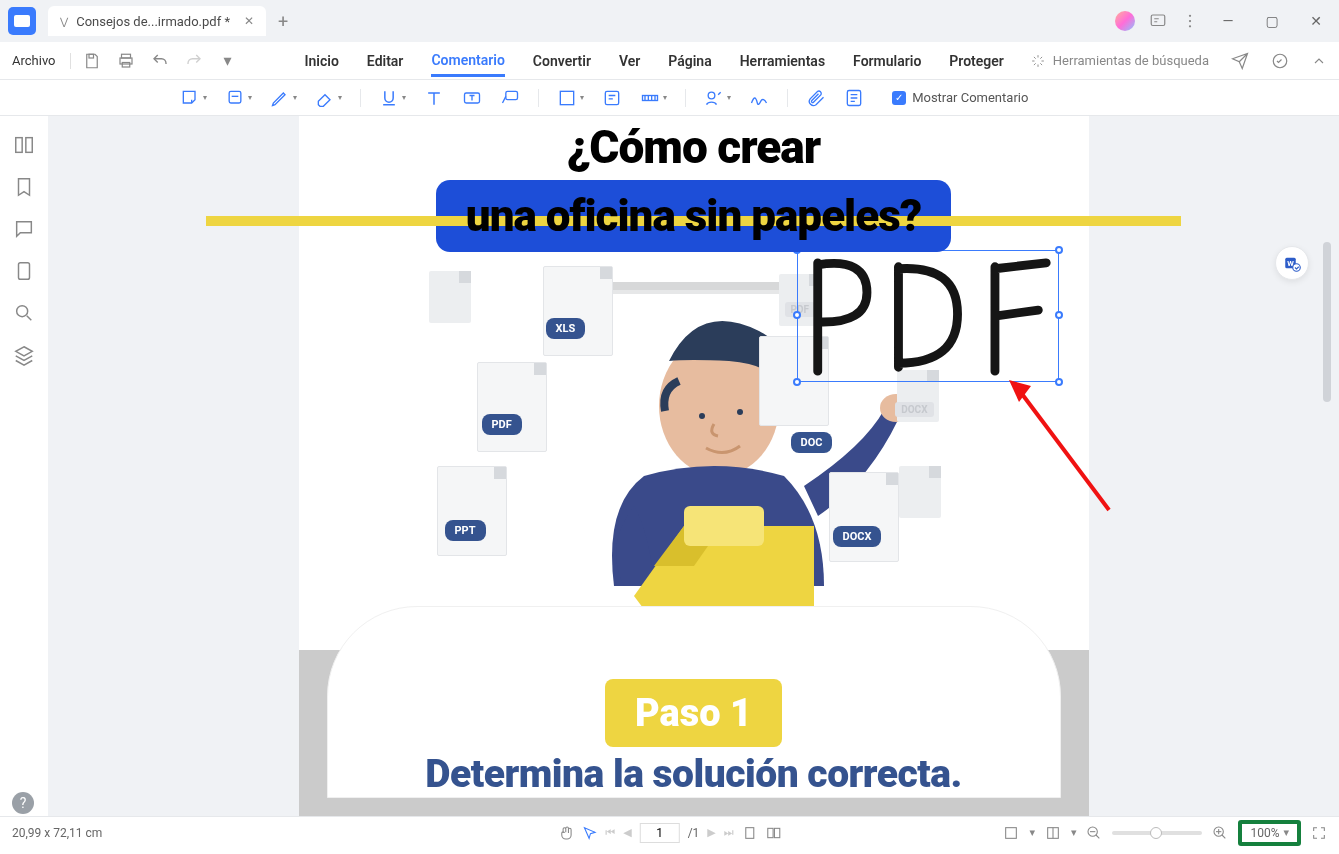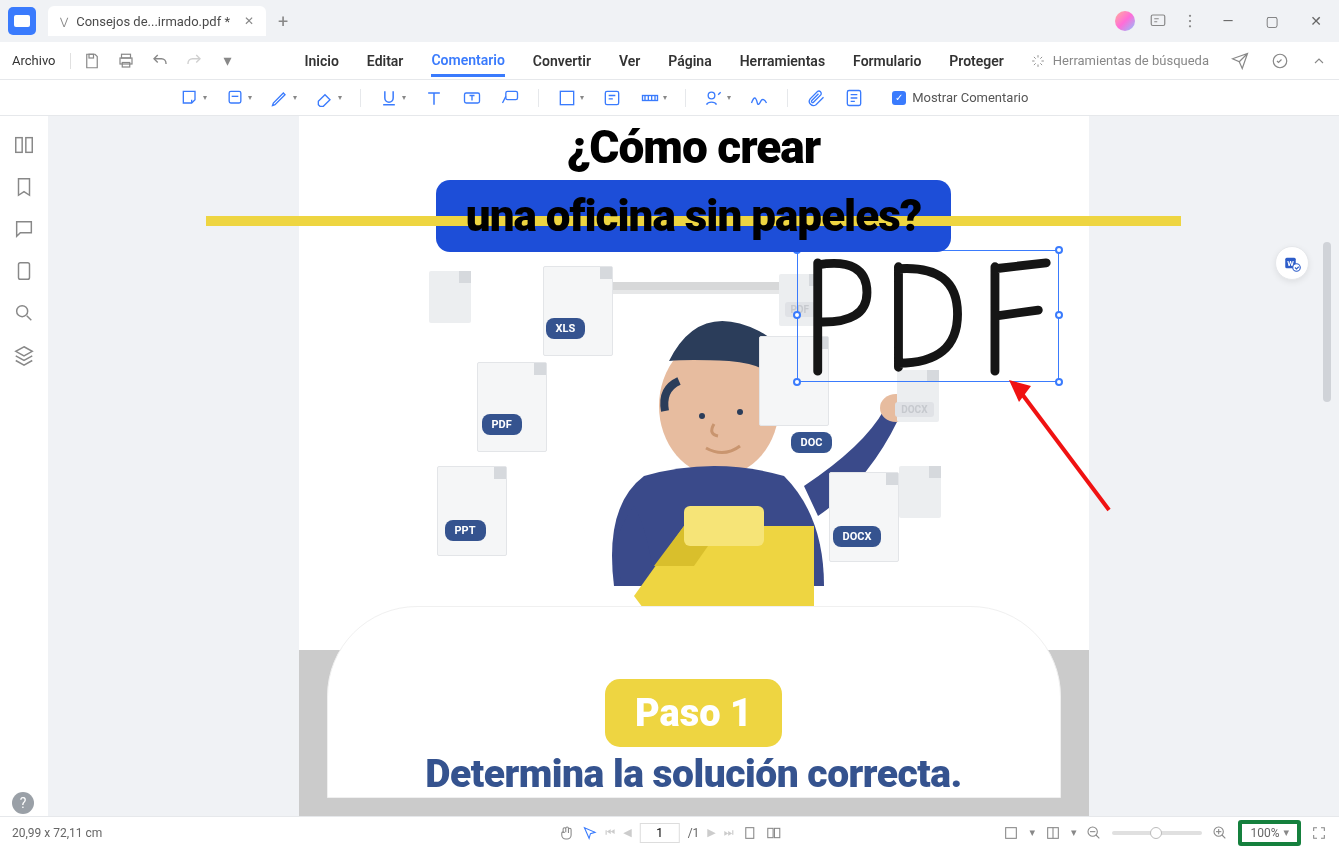--- a/index.html
+++ b/index.html
@@ -53,21 +53,21 @@
 .ribbon { background: #1d4ed8; border-radius: 14px; padding: 10px 30px; margin: 6px auto 0; width: fit-content; position: relative; z-index: 2; }
 .ribbon-line { position: absolute; height: 10px; background: #eed541; left: -230px; right: -230px; top: 50%; z-index: -1; }
 .doc-title2 { font-size: 44px; font-weight: 900; color: #000; letter-spacing: -1px; }
 .illus-row { display: flex; justify-content: center; margin-top: 24px; position: relative; }
 .person-svg { width: 520px; height: 390px; }
 .badge { position: absolute; background: #35538f; color: #fff; font-size: 11px; font-weight: 700; padding: 4px 10px; border-radius: 8px; }
 .page-icon { position: absolute; width: 42px; height: 52px; background: #eceef0; border-radius: 2px; }
 .page-icon::before { content:""; position:absolute; top:0; right:0; width:12px; height:12px; background:#d6d9dd; }
 .page-icon.big { width: 70px; height: 90px; background:#f5f6f7; border:1px solid #e3e5e8; }
 .faded-badge { position:absolute; background:#e0e2e6; color:#c6c9ce; font-size:10px; padding:2px 6px; border-radius:3px; font-weight:700;}
-.step-badge { background: #eed541; color: #fff; border-radius: 15px; padding: 12px 30px; font-size: 38px; font-weight: 900; width: fit-content; margin: 16px auto 4px; }
+.step-badge { background: #eed541; color: #fff; border-radius: 8px; padding: 12px 30px; font-size: 38px; font-weight: 900; width: fit-content; margin: 16px auto 4px; }
 .step-text { text-align: center; font-size: 39px; font-weight: 900; color: #35538f; letter-spacing: -0.5px; }
 .step-block { background: #fff; border-radius: 90px 90px 0 0; margin: -60px 28px 0; padding-top: 56px; position: relative; z-index: 3; border:1px solid #f0f0f0;}
 .gray-bg { position:absolute; left:0; right:0; top:534px; height:260px; background: #cbcbcb; }
 
 
 .sel-group { position: absolute; right: 30px; top: 134px; }
 .sel-rot { width: 8px; height: 8px; border: 2px solid #3a7bfd; border-radius: 50%; position: absolute; left: 50%; top: -32px; transform: translateX(-50%); }
 .sel-rot::after { content:""; position:absolute; width:0; border-left:1px dashed #3a7bfd; height:24px; top:8px; left:3px; }
 .sel-box { border: 1px solid #3a7bfd; width: 262px; height: 132px; position: relative; }
 .sel-h { width: 8px; height: 8px; border: 2px solid #3a7bfd; background: #fff; border-radius: 50%; position: absolute; }

